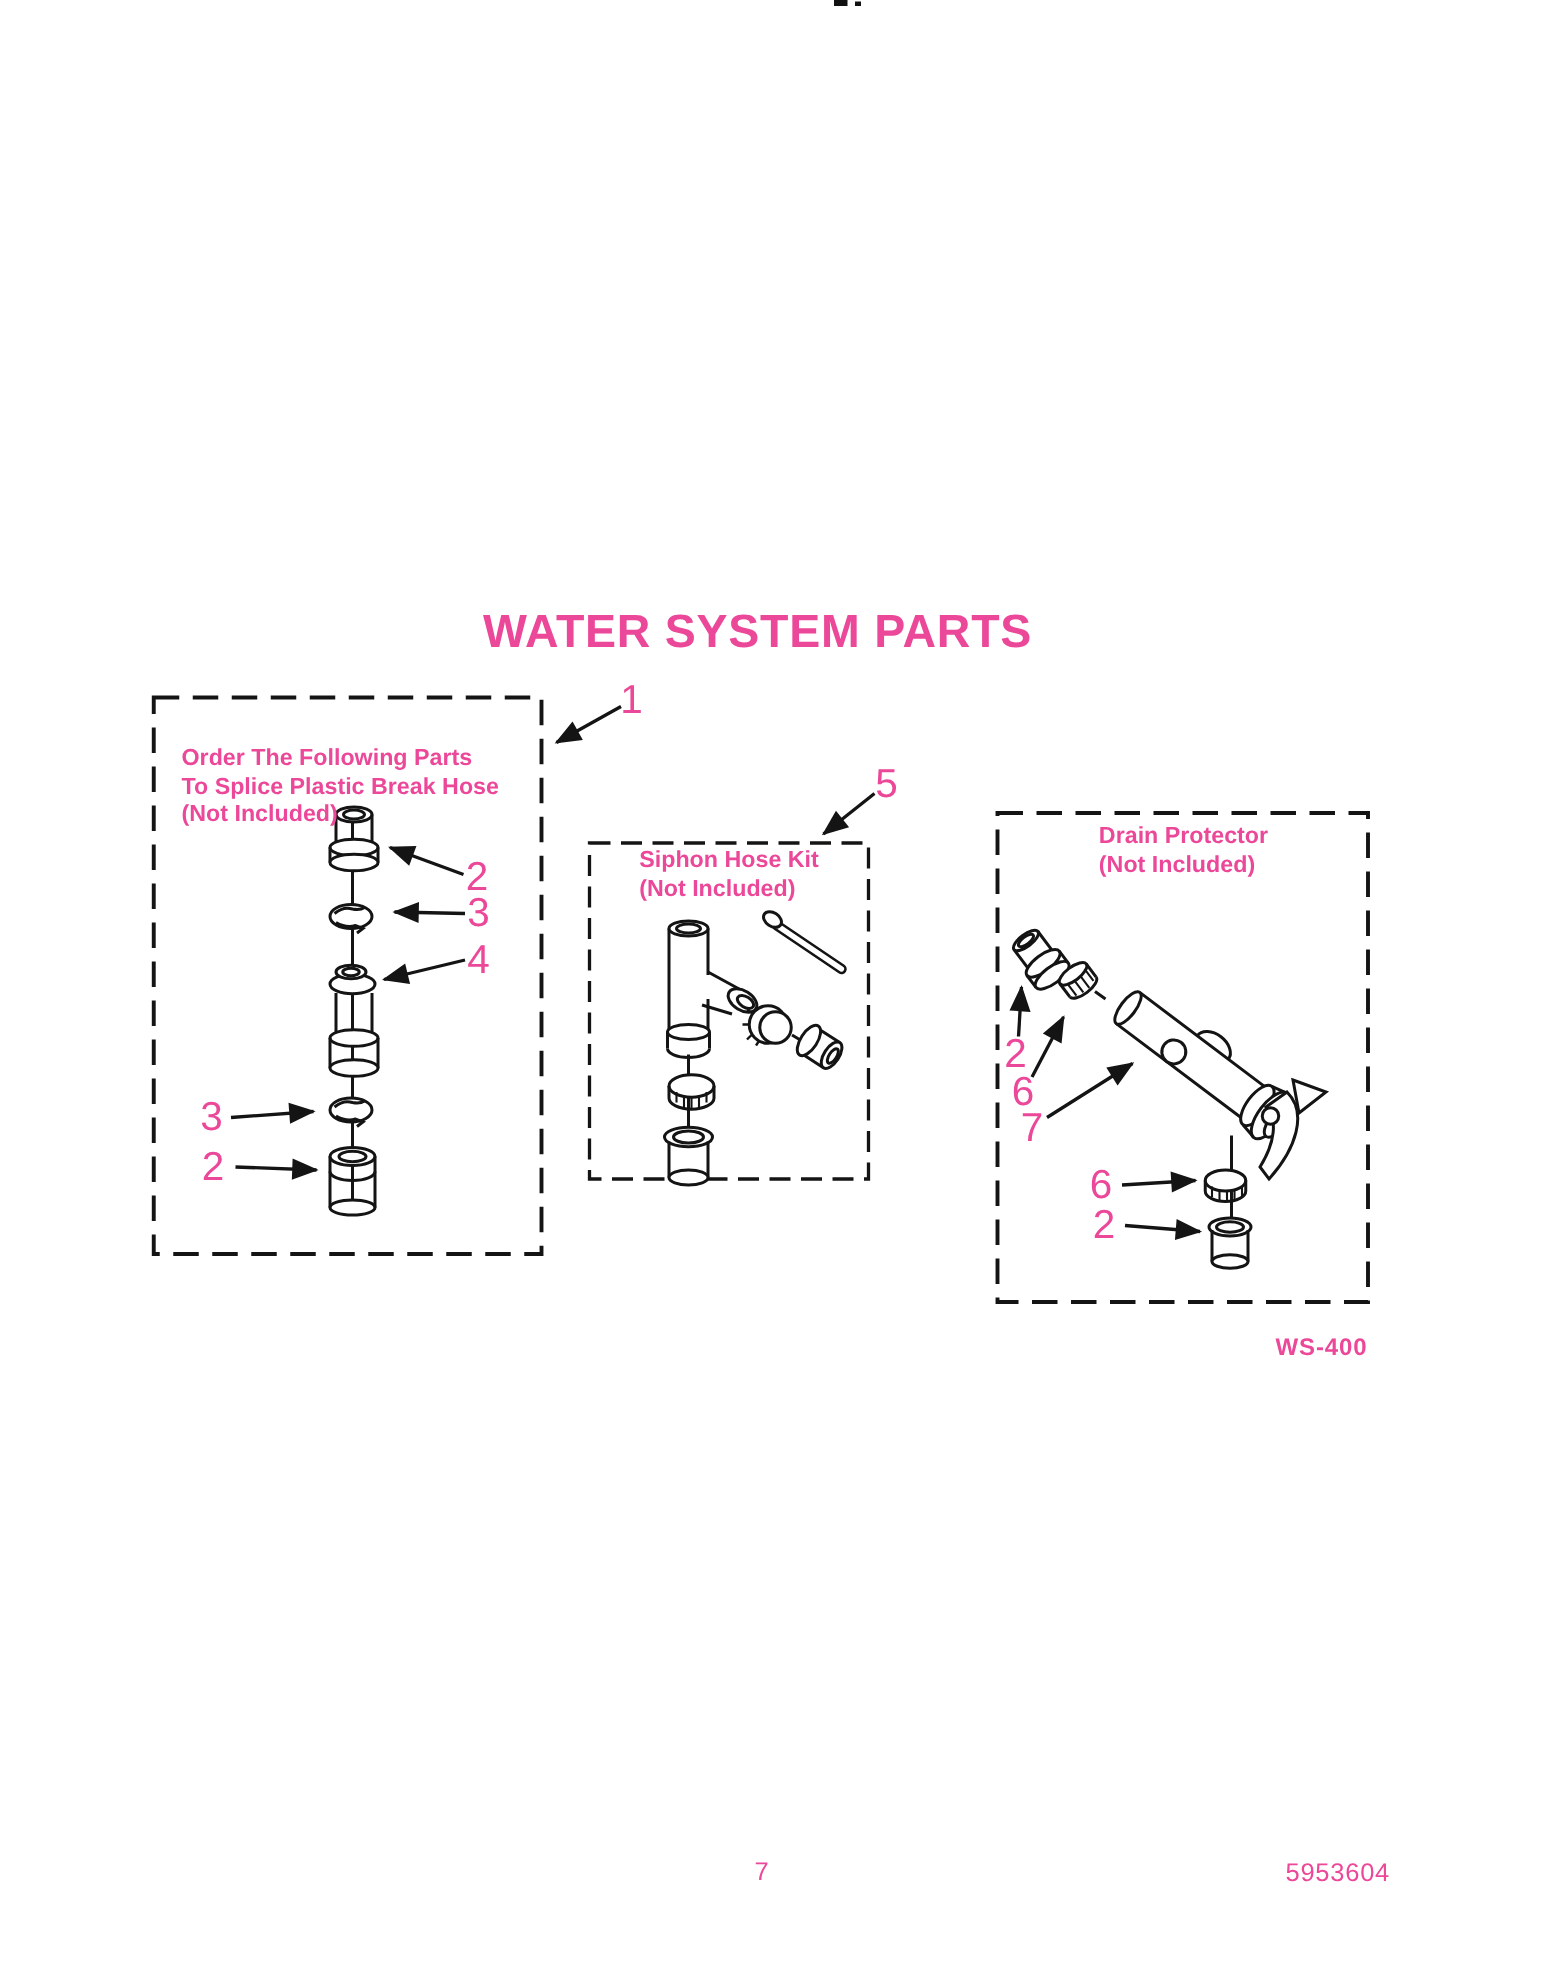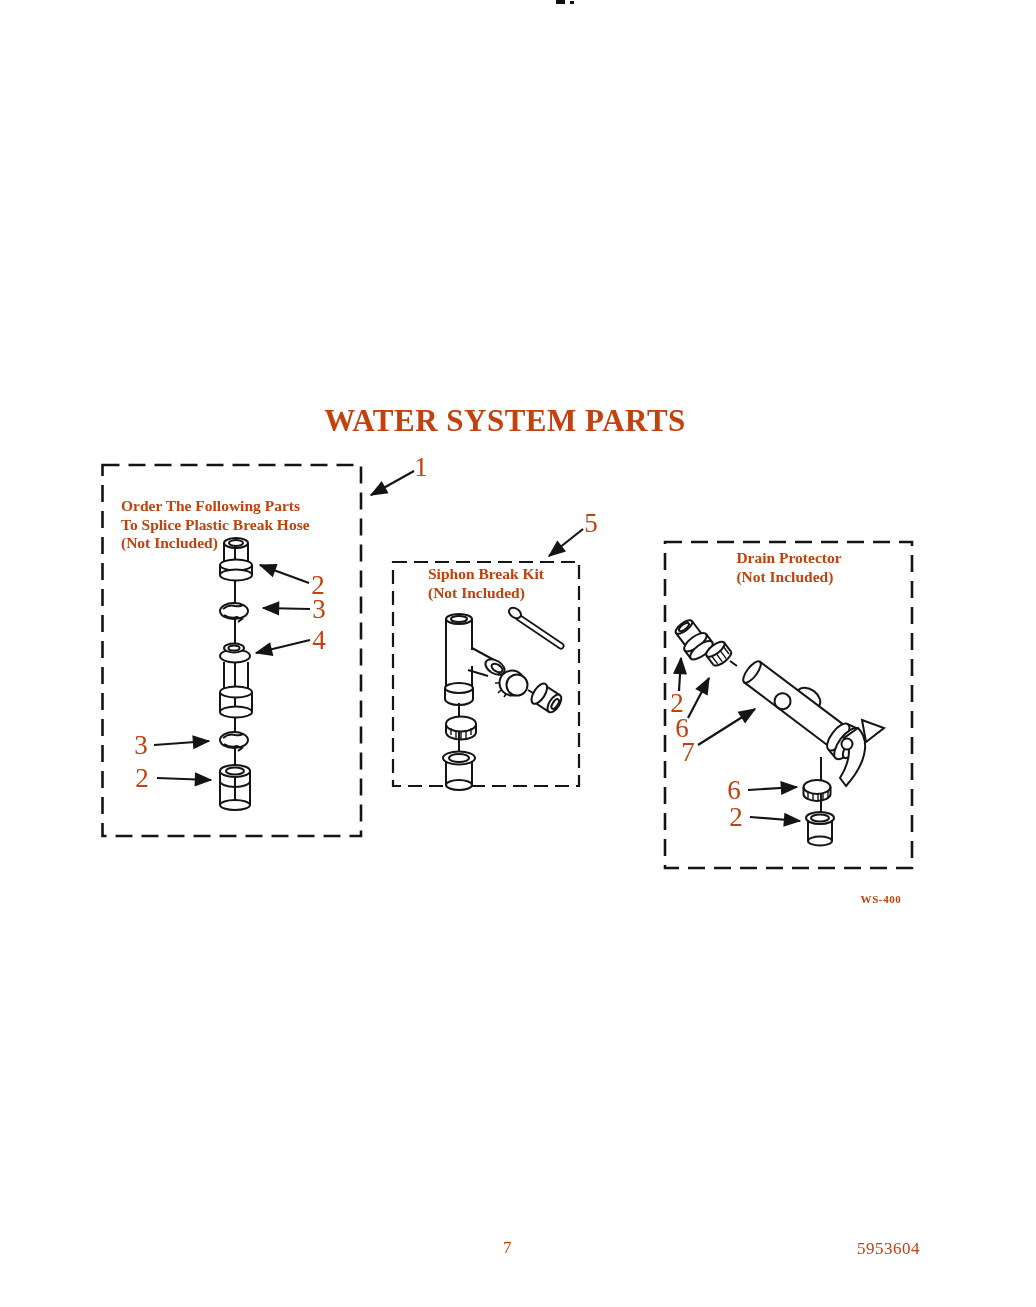--- a/index.html
+++ b/index.html
@@ -1,30 +1,30 @@
 <!DOCTYPE html>
 <html><head>
 <meta charset="utf-8">
 <style>
   * { margin:0; padding:0; box-sizing:border-box; }
   html,body { background:#fff; }
   .page {
     position:relative; width:1036px; height:1307px; background:#ffffff;
-    font-family:Liberation Serif, serif; color:#c2410c; overflow:hidden;
+    font-family:Liberation Sans, sans-serif; color:#ec4899; overflow:hidden;
   }
   .abs { position:absolute; }
   .title {
     font-weight:bold; font-size:31px; letter-spacing:.5px;
     transform:translateX(-50%); white-space:nowrap;
   }
   .hdr { font-weight:bold; font-size:15.5px; line-height:18.5px; white-space:nowrap; }
   .hdr.center { text-align:left; transform:translateX(-50%); }
   .num { font-size:27px; transform:translate(-50%,-50%); line-height:1; }
   .footer-num { font-size:17px; letter-spacing:.5px; }
-  .ws { font-weight:bold; font-size:11px; letter-spacing:.6px; transform:translate(-50%,-50%); }
+  .ws { font-weight:bold; font-size:16px; letter-spacing:.6px; transform:translate(-50%,-50%); }
   .scan-mark { background:#111; }
   svg.layer { position:absolute; left:0; top:0; }
 </style>
 </head>
 <body>
 
 <div class="page">
 
   <div class="abs scan-mark" style="left:556px;top:0;width:9px;height:4px;"></div>
   <div class="abs scan-mark" style="left:570px;top:1px;width:4px;height:3px;"></div>
@@ -203,21 +203,21 @@
     </g>
   </svg>
 
   <div class="abs hdr" style="left:121px;top:466px;margin-top:31px;">
     <div>Order The Following Parts</div>
     <div>To Splice Plastic Break Hose</div>
     <div>(Not Included)</div>
   </div>
 
   <div class="abs hdr center" style="left:486px;top:565px;">
-    <div>Siphon Break Kit</div>
+    <div>Siphon Hose Kit</div>
     <div>(Not Included)</div>
   </div>
 
   <div class="abs hdr center" style="left:789px;top:549px;">
     <div>Drain Protector</div>
     <div>(Not Included)</div>
   </div>
 
   <div class="abs num" style="left:421px;top:467px;">1</div>
   <div class="abs num" style="left:591px;top:523px;">5</div>

